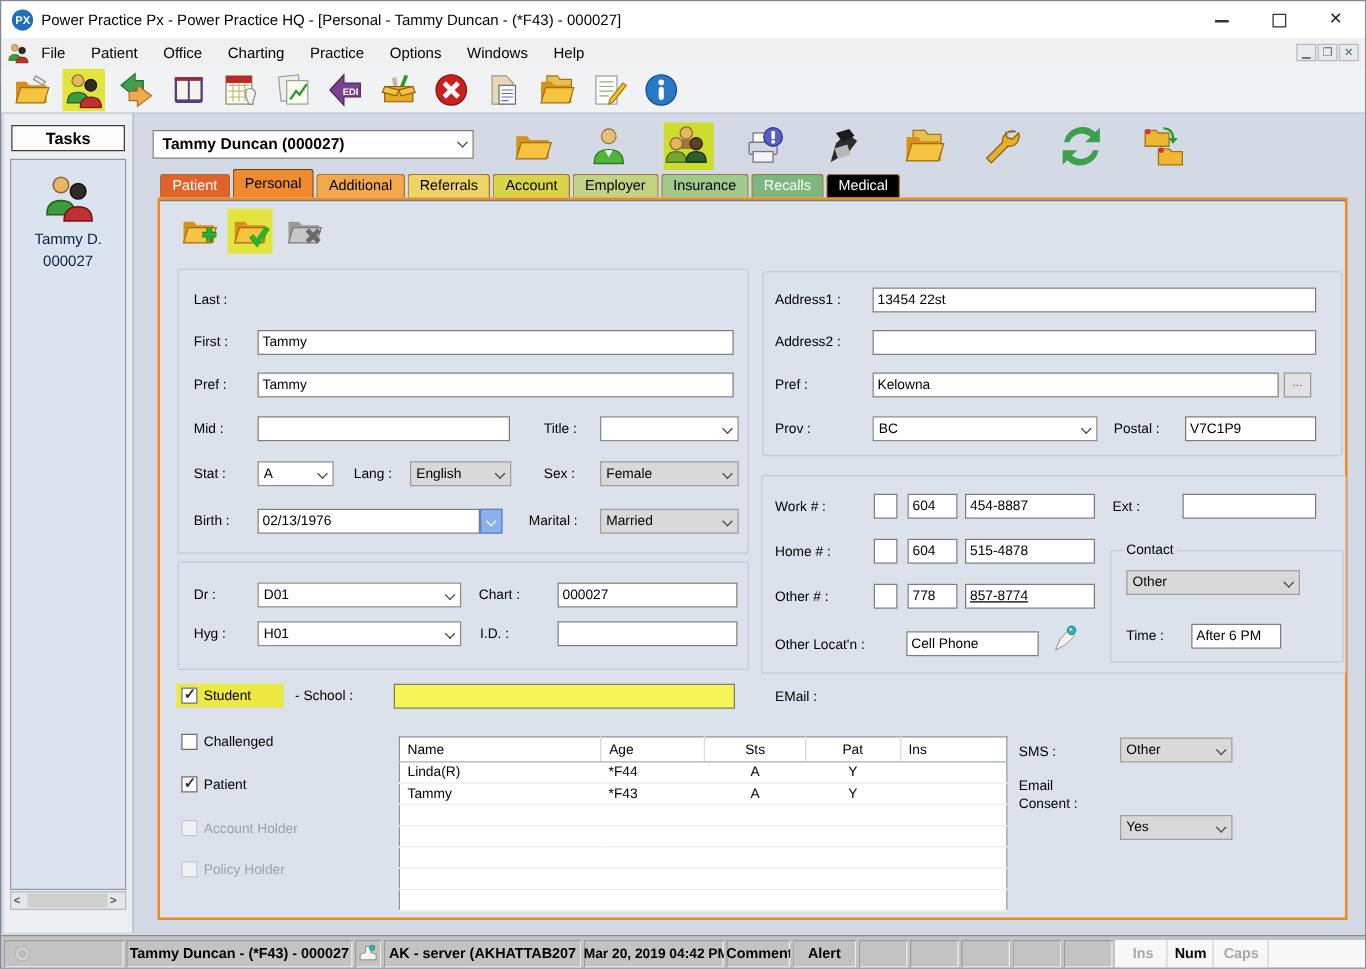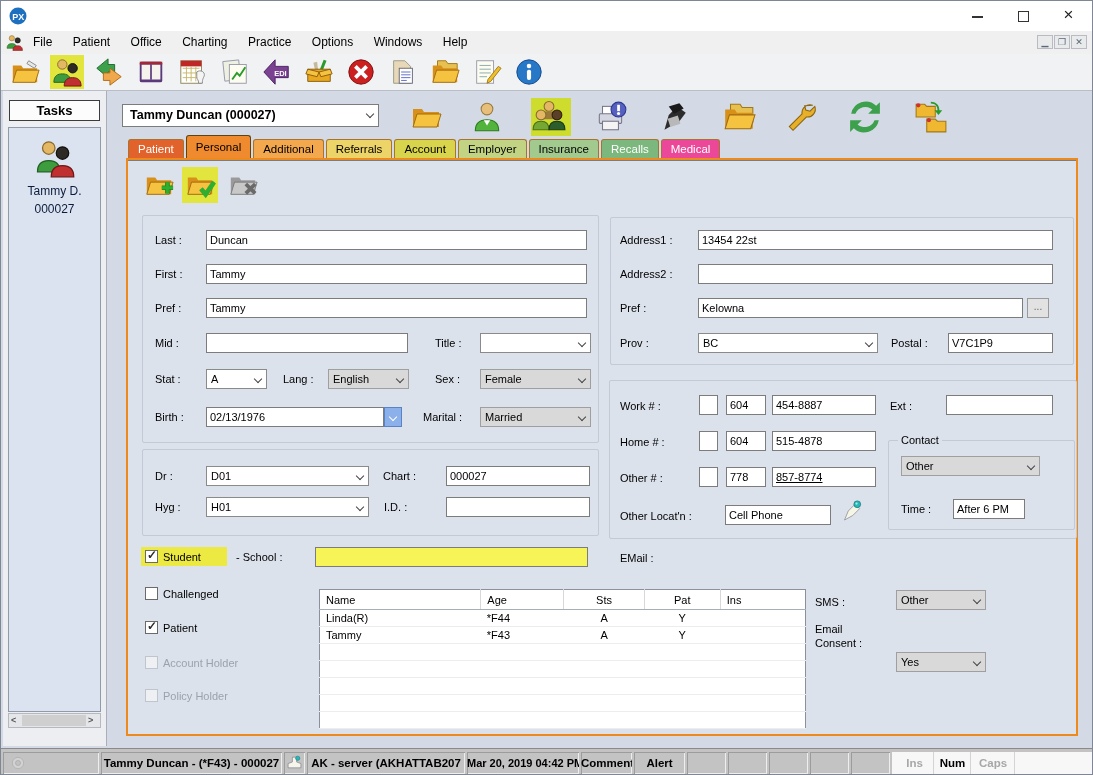--- a/index.html
+++ b/index.html
@@ -221,20 +221,21 @@
   </defs>
 </svg>
 
 <div id="app">
 
   <div id="titlebar">
     <svg class="abs" style="left:8px;top:6px;width:18px;height:18px" viewBox="0 0 18 18">
       <circle cx="9" cy="9" r="8.5" fill="#1d6fc0"></circle>
       <text x="3.2" y="12.6" font-size="9" font-weight="bold" fill="#fff" font-family="sans-serif">PX</text>
     </svg>
+    <span class="t">Power Practice Px - Power Practice HQ - [Personal - Tammy Duncan - (*F43) - 000027]</span>
     <div class="wbtn" style="left:955px;">
       <div class="abs" style="left:16px;top:15px;width:11px;height:1.5px;background:#333"></div>
     </div>
     <div class="wbtn" style="left:1000px;">
       <div class="abs" style="left:17px;top:10px;width:9px;height:9px;border:1.5px solid #333"></div>
     </div>
     <div class="wbtn" style="left:1045px;font-size:17px;line-height:28px;">×</div>
   </div>
 
   <div id="menubar">
@@ -394,21 +395,21 @@
 
   <div id="tabs">
     <div class="tab" style="background-color: rgb(226, 98, 44); color: rgb(255, 255, 255);">Patient</div>
     <div class="tab sel" style="background-color: rgb(240, 138, 46); color: rgb(0, 0, 0);">Personal</div>
     <div class="tab" style="background-color: rgb(244, 168, 78); color: rgb(0, 0, 0);">Additional</div>
     <div class="tab" style="background-color: rgb(236, 212, 104); color: rgb(0, 0, 0);">Referrals</div>
     <div class="tab" style="background-color: rgb(216, 212, 76); color: rgb(0, 0, 0);">Account</div>
     <div class="tab" style="background-color: rgb(194, 212, 132); color: rgb(0, 0, 0);">Employer</div>
     <div class="tab" style="background-color: rgb(162, 202, 142); color: rgb(0, 0, 0);">Insurance</div>
     <div class="tab" style="background-color: rgb(124, 184, 126); color: rgb(255, 255, 255);">Recalls</div>
-    <div class="tab" style="background-color: #ec4899; color: rgb(255, 255, 255);">Medical</div>
+    <div class="tab" style="background-color: #000000; color: rgb(255, 255, 255);">Medical</div>
   </div>
 
   <div id="panel">
     <div class="fslot" style="left:13px">
         <svg class="ic" style="width:32px;height:30px">
           <use href="#i-fldplus"></use>
         </svg>
       </div>
     <div class="fslot hl" style="left:54px">
         <svg class="ic" style="width:32px;height:30px">
@@ -416,21 +417,20 @@
         </svg>
       </div>
     <div class="fslot" style="left:97px">
         <svg class="ic" style="width:32px;height:30px">
           <use href="#i-fldx"></use>
         </svg>
       </div>
 
     <div class="grp" style="left:14px;top:55px;width:455px;height:226px"></div>
     <span class="lbl" style="left:27px;top:74px">Last :</span>
-    <input class="inp" style="left: 78px; top: 70px; width: 381px;" value="Duncan">
     <span class="lbl" style="left:27px;top:108px">First :</span>
     <input class="inp" style="left: 78px; top: 104px; width: 381px;" value="Tammy">
     <span class="lbl" style="left:27px;top:142px">Pref :</span>
     <input class="inp" style="left: 78px; top: 138px; width: 381px;" value="Tammy">
     <span class="lbl" style="left:27px;top:177px">Mid  :</span>
     <input class="inp" style="left: 78px; top: 173px; width: 202px;" value="">
     <span class="lbl" style="left:307px;top:177px">Title :</span>
     <div class="dd" style="left:352px;top:173px;width:111px"><span></span><i class="chv"></i></div>
     <span class="lbl" style="left:27px;top:213px">Stat :</span>
     <div class="dd" style="left:78px;top:209px;width:61px"><span>A</span><i class="chv"></i></div>

